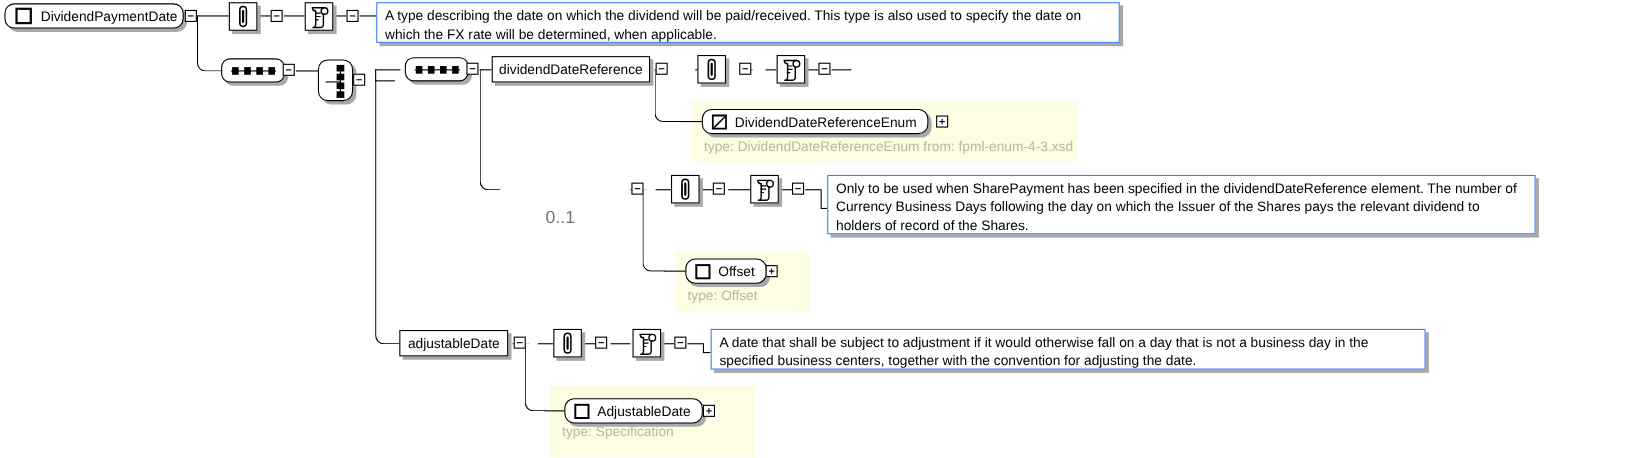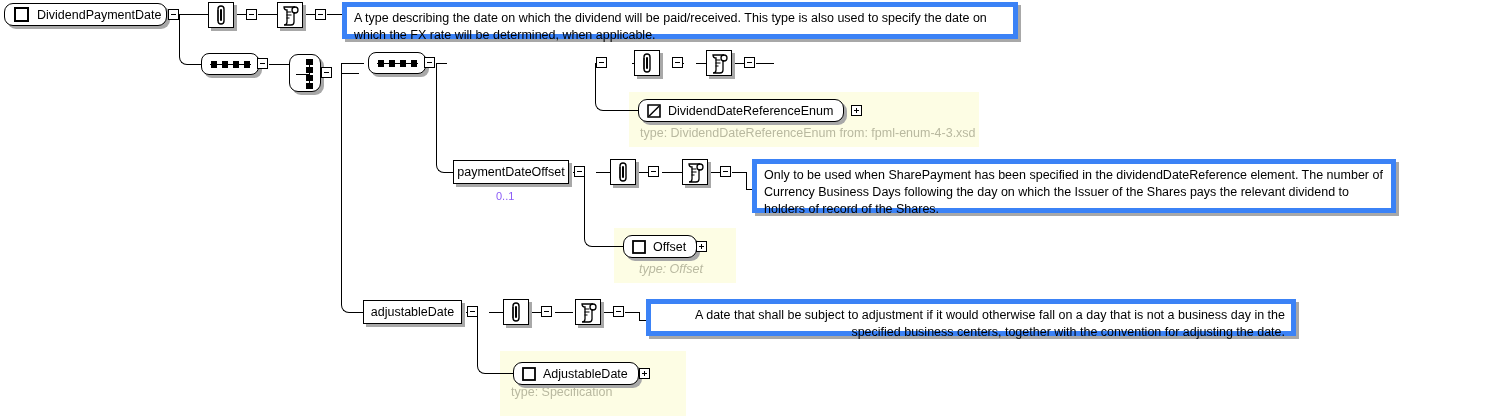--- a/index.html
+++ b/index.html
@@ -52,53 +52,53 @@
   .choicenode .vbar{position:absolute;left:19px;top:5px;width:1px;height:28px;background:#000;}
   .choicenode .hbar{position:absolute;left:6px;top:19px;width:13px;height:1px;background:#000;}
   .choicenode .cdot{position:absolute;left:16px;width:7px;height:6px;background:#000;}
 
   
   .iconbox{position:absolute;width:26px;height:26px;border:1px solid #000;background:#fff;
            box-sizing:border-box;box-shadow:3px 3px 0 0 #a8a8a8;}
   .iconbox svg{display:block;}
 
   
-  .docbox{position:absolute;border:5px solid #3b82f6;background:#fff;box-sizing:border-box;
+  .docbox{position:absolute;border:1px solid #3b82f6;background:#fff;box-sizing:border-box;
           font-size:12.5px;line-height:17px;color:#000;padding:3px 6px 3px 7px;
           box-shadow:3px 3px 0 0 #a8a8a8;}
 
   
   .typepanel{position:absolute;background:#fdfde4;box-sizing:border-box;}
   .typepanel .tlabel{position:absolute;font-size:12.5px;color:#b9b9a0;white-space:nowrap;}
 
   
   .typenode{position:absolute;box-sizing:border-box;background:#fff;border:1px solid #000;
             border-radius:9px;display:flex;align-items:center;white-space:nowrap;
             font-size:12.5px;color:#000;box-shadow:3px 3px 0 0 #a8a8a8;}
   .typenode .glyph{width:16px;height:16px;margin-left:7px;margin-right:6px;flex:none;}
   .typenode .txt{padding-right:10px;}
 
   
-  .card{position:absolute;font-size:11px;color:#8b5cf6;white-space:nowrap;text-align:center;}
+  .card{position:absolute;font-size:16px;color:#737373;white-space:nowrap;text-align:center;}
 
   
   .sqglyph{width:15px;height:15px;border:2px solid #000;box-sizing:border-box;background:#fff;}
   .slashglyph{position:relative;width:16px;height:16px;}
 </style>
 </head>
 <body>
 
 <div class="canvas">
 
   <div class="typepanel" style="left:629px;top:92px;width:350px;height:55px;">
     <div class="tlabel" style="left:11px;top:34px;">type: DividendDateReferenceEnum from: fpml-enum-4-3.xsd</div>
   </div>
 
   <div class="typepanel" style="left:614px;top:228px;width:122px;height:55px;">
-    <div class="tlabel" style="left:25px;top:34px;font-style:italic;">type: Offset</div>
+    <div class="tlabel" style="left:11px;top:34px;">type: Offset</div>
   </div>
 
   <div class="typepanel" style="left:500px;top:351px;width:186px;height:65px;">
     <div class="tlabel" style="left:11px;top:34px;">type: Specification</div>
   </div>
 
   <div class="ln lnh" style="left:179px;top:14px;width:29px;"></div>
 
   <div class="elbow" style="left:179px;top:14px;width:22px;height:50px;"></div>
 
@@ -213,20 +213,23 @@
 
   <div class="seqnode" style="left:368px;top:52px;">
     <div class="bar"></div>
     <div class="dot" style="left:9px;"></div>
     <div class="dot" style="left:20px;"></div>
     <div class="dot" style="left:31px;"></div>
     <div class="dot" style="left:42px;"></div>
   </div>
   <div class="exp" style="left:424px;top:57px;"></div>
 
+  <div class="elem" style="left:447px;top:51px;width:144px;height:24px;">
+    <span>dividendDateReference</span>
+  </div>
   <div class="exp" style="left:596px;top:57px;"></div>
 
   <div class="iconbox" style="left:634px;top:50px;">
     <svg width="24" height="24" viewBox="0 0 24 24" aria-hidden="true">
       <rect x="9" y="3" width="6" height="18" rx="3" fill="#fff" stroke="#000" stroke-width="1.4"></rect>
       <rect x="11" y="6" width="2" height="12" rx="1" fill="#000"></rect>
       <path d="M9 7 L9 18" stroke="#000" stroke-width="1" fill="none"></path>
     </svg>
   </div>
   <div class="exp" style="left:672px;top:57px;"></div>
@@ -245,23 +248,20 @@
     <span class="glyph slashglyph">
       <svg width="16" height="16" viewBox="0 0 16 16" aria-hidden="true">
         <path d="M2 2 H14 V14 H2 Z" fill="#fff" stroke="#000" stroke-width="1.6"></path>
         <path d="M3.2 13 L13 3.2" stroke="#000" stroke-width="1.4"></path>
       </svg>
     </span>
     <span class="txt">DividendDateReferenceEnum</span>
   </div>
   <div class="exp plus" style="left:851px;top:105px;"></div>
 
-  <div class="elem" style="left:453px;top:160px;width:116px;height:24px;">
-    <span>paymentDateOffset</span>
-  </div>
   <div class="card" style="left:496px;top:190px;">0..1</div>
   <div class="exp" style="left:574px;top:166px;"></div>
 
   <div class="iconbox" style="left:610px;top:159px;">
     <svg width="24" height="24" viewBox="0 0 24 24" aria-hidden="true">
       <rect x="9" y="3" width="6" height="18" rx="3" fill="#fff" stroke="#000" stroke-width="1.4"></rect>
       <rect x="11" y="6" width="2" height="12" rx="1" fill="#000"></rect>
       <path d="M9 7 L9 18" stroke="#000" stroke-width="1" fill="none"></path>
     </svg>
   </div>
@@ -306,21 +306,21 @@
 
   <div class="iconbox" style="left:575px;top:299px;">
     <svg width="24" height="24" viewBox="0 0 24 24" aria-hidden="true">
       <path d="M6 4 h11 a3 3 0 0 1 0 6 h-1 v9 a3 3 0 0 1 -3 3 h-7 a3 3 0 0 0 3 -3 v-12 a3 3 0 0 1 -3 -3 z" fill="#fff" stroke="#000" stroke-width="1.3"></path>
       <path d="M8.5 9 h5 M8.5 12 h5 M8.5 15 h3" stroke="#000" stroke-width="1.1"></path>
       <path d="M17 4 a3 3 0 0 0 0 6" stroke="#000" stroke-width="1.3" fill="none"></path>
     </svg>
   </div>
   <div class="exp" style="left:613px;top:306px;"></div>
 
-  <div class="docbox" style="left:646px;top:299px;width:650px;height:37px;text-align:right;">
+  <div class="docbox" style="left:646px;top:299px;width:650px;height:37px;">
     <span>A date that shall be subject to adjustment if it would otherwise fall on a day that is not a business day in the specified business centers, together with the convention for adjusting the date.</span>
   </div>
 
   <div class="typenode" style="left:513px;top:362px;height:23px;">
     <span class="glyph">
       <svg width="16" height="16" viewBox="0 0 16 16" aria-hidden="true">
         <rect x="2" y="2" width="12" height="12" fill="#fff" stroke="#000" stroke-width="1.8"></rect>
       </svg>
     </span>
     <span class="txt">AdjustableDate</span>

